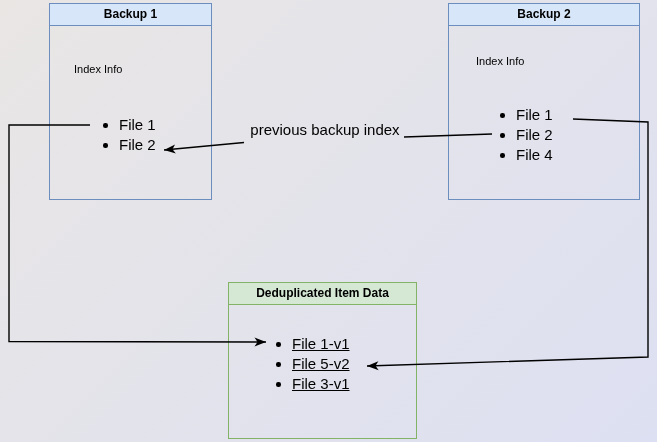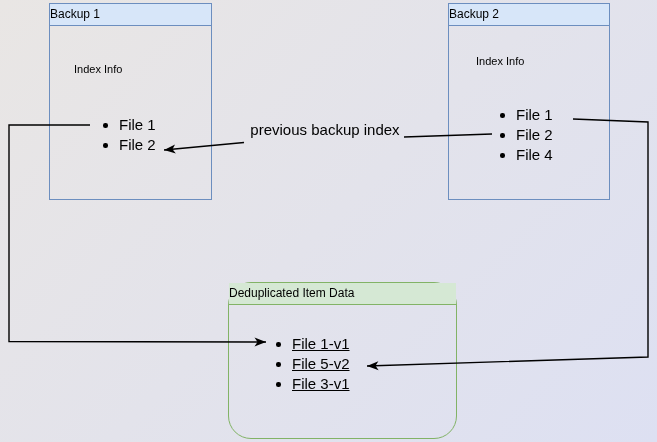--- a/index.html
+++ b/index.html
@@ -14,27 +14,27 @@
   }
   .box {
     position: absolute;
     border: 1.5px solid #6c8ebf;
     background: transparent;
     z-index: 1;
     box-sizing: border-box;
   }
   .box-header {
     height: 21px; line-height: 21px;
-    text-align: left;
-    font-size: 12px; font-weight: normal;
+    text-align: center;
+    font-size: 12px; font-weight: bold;
     border-bottom: 1.5px solid #6c8ebf;
   }
   #backup1 { left: 49px; top: 3px; width: 163px; height: 197px; }
-  #backup2 { left: 448px; top: 3px; width: 162px; height: 197px; }
-  #dedup   { left: 228px; top: 282px; width: 229px; height: 157px; border-radius: 23px; }
+  #backup2 { left: 448px; top: 3px; width: 192px; height: 197px; }
+  #dedup   { left: 228px; top: 282px; width: 189px; height: 157px; }
   .index-label { position: absolute; font-size: 11px; line-height: 18px; }
   #backup1 .index-label { left: 24px; top: 56px; }
   #backup2 .index-label { left: 27px; top: 48px; }
   ul.items { position: absolute; margin: 0; padding: 0; list-style: none; }
   #backup1 ul.items { left: 53px; top: 111px; }
   #backup2 ul.items { left: 51px; top: 101px; }
   #dedup   ul.items { left: 47px; top: 51px; text-decoration: underline; }
   ul.items li {
     position: relative; height: 20px; line-height: 20px;
     font-size: 15px; padding-left: 16px; white-space: nowrap;

